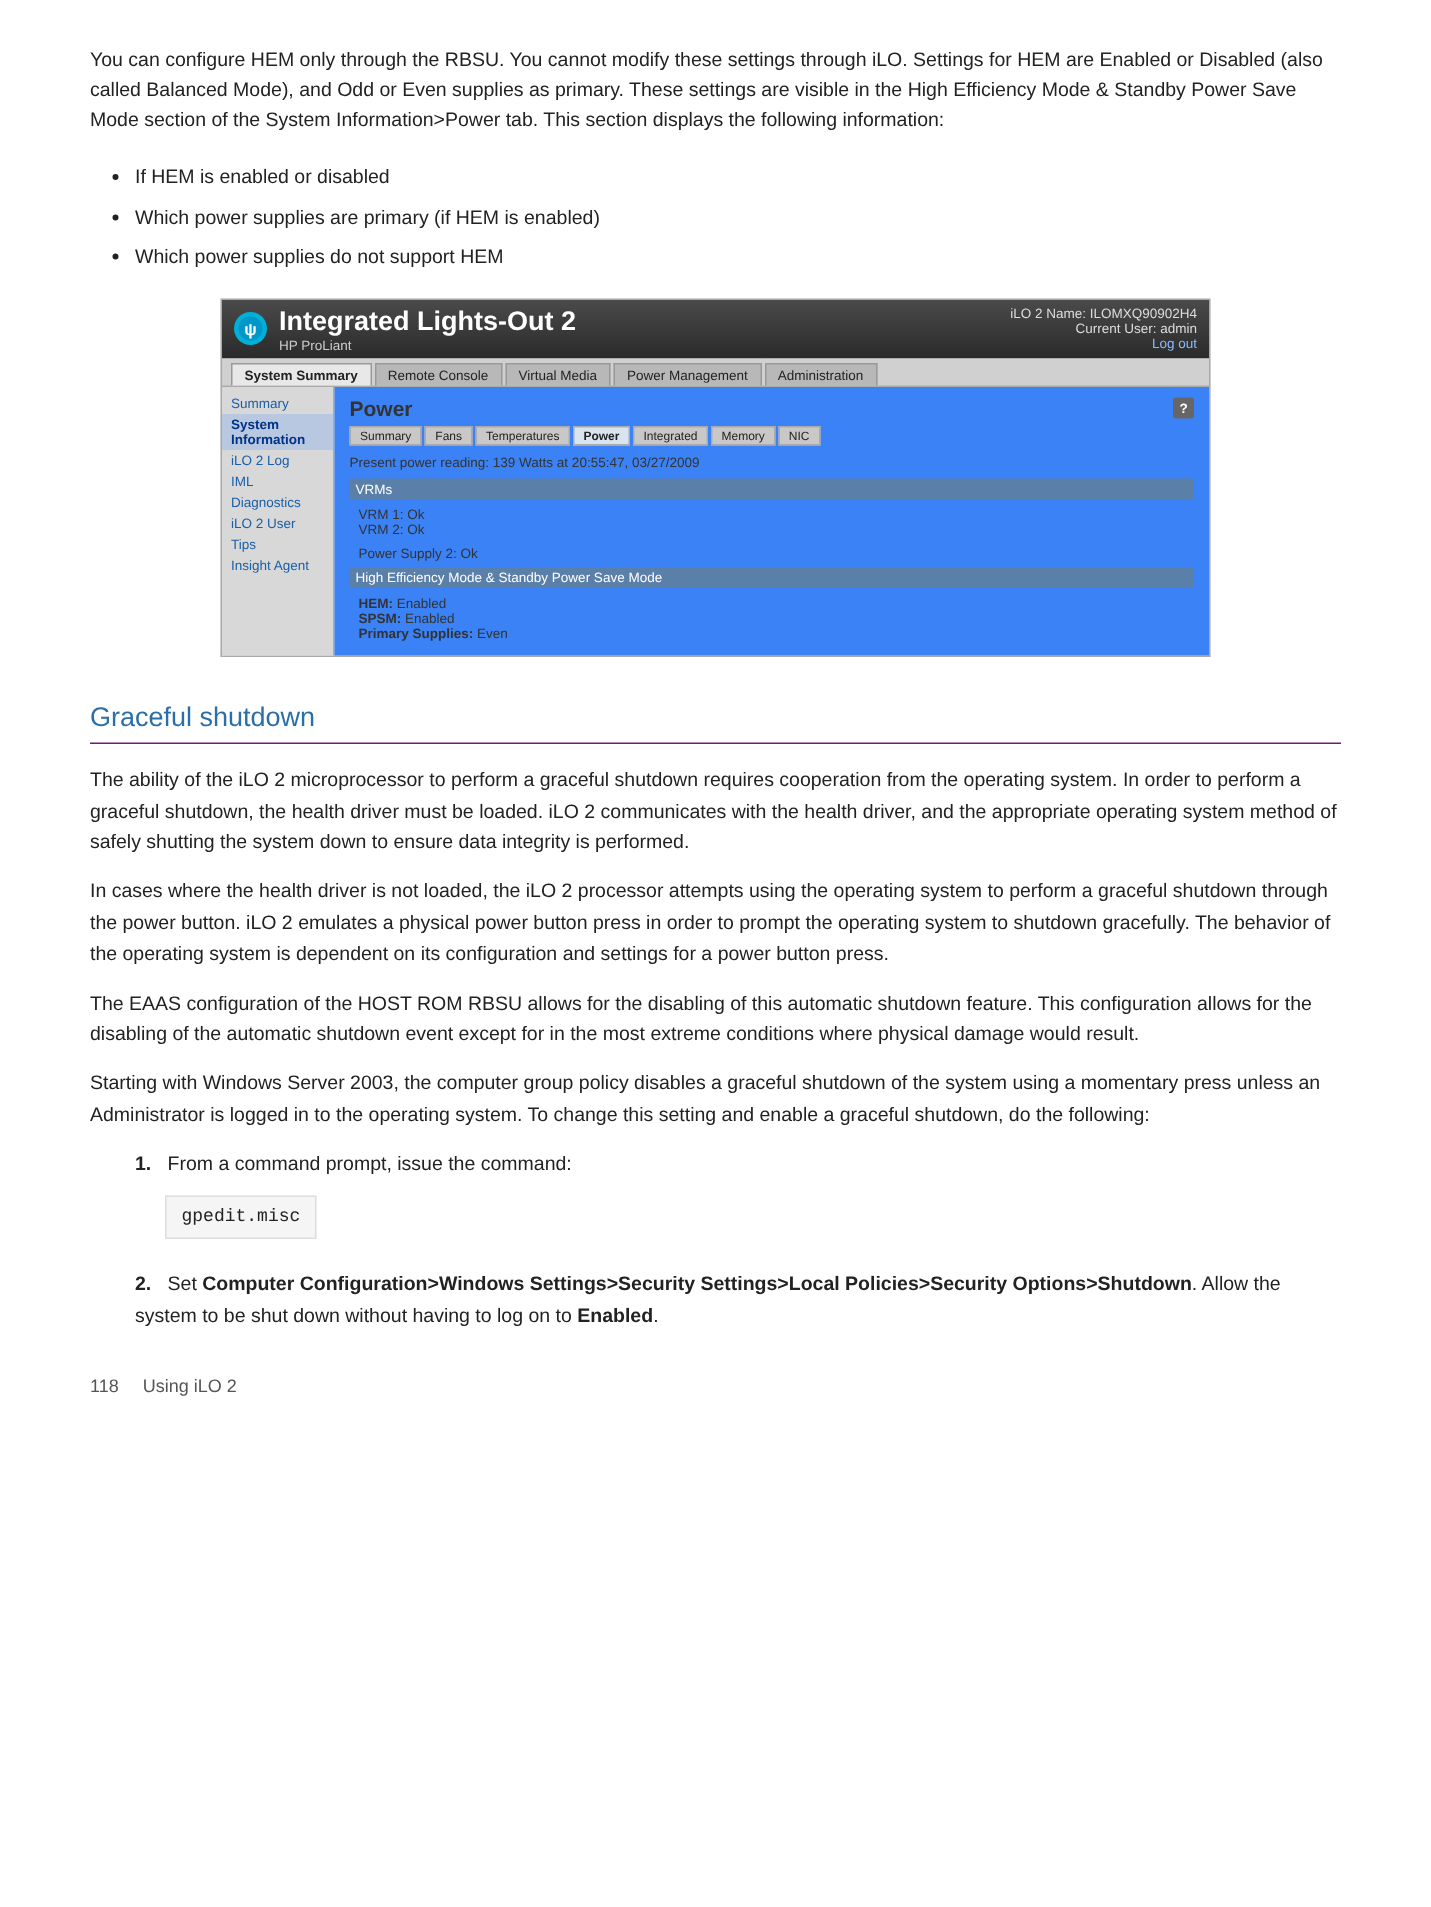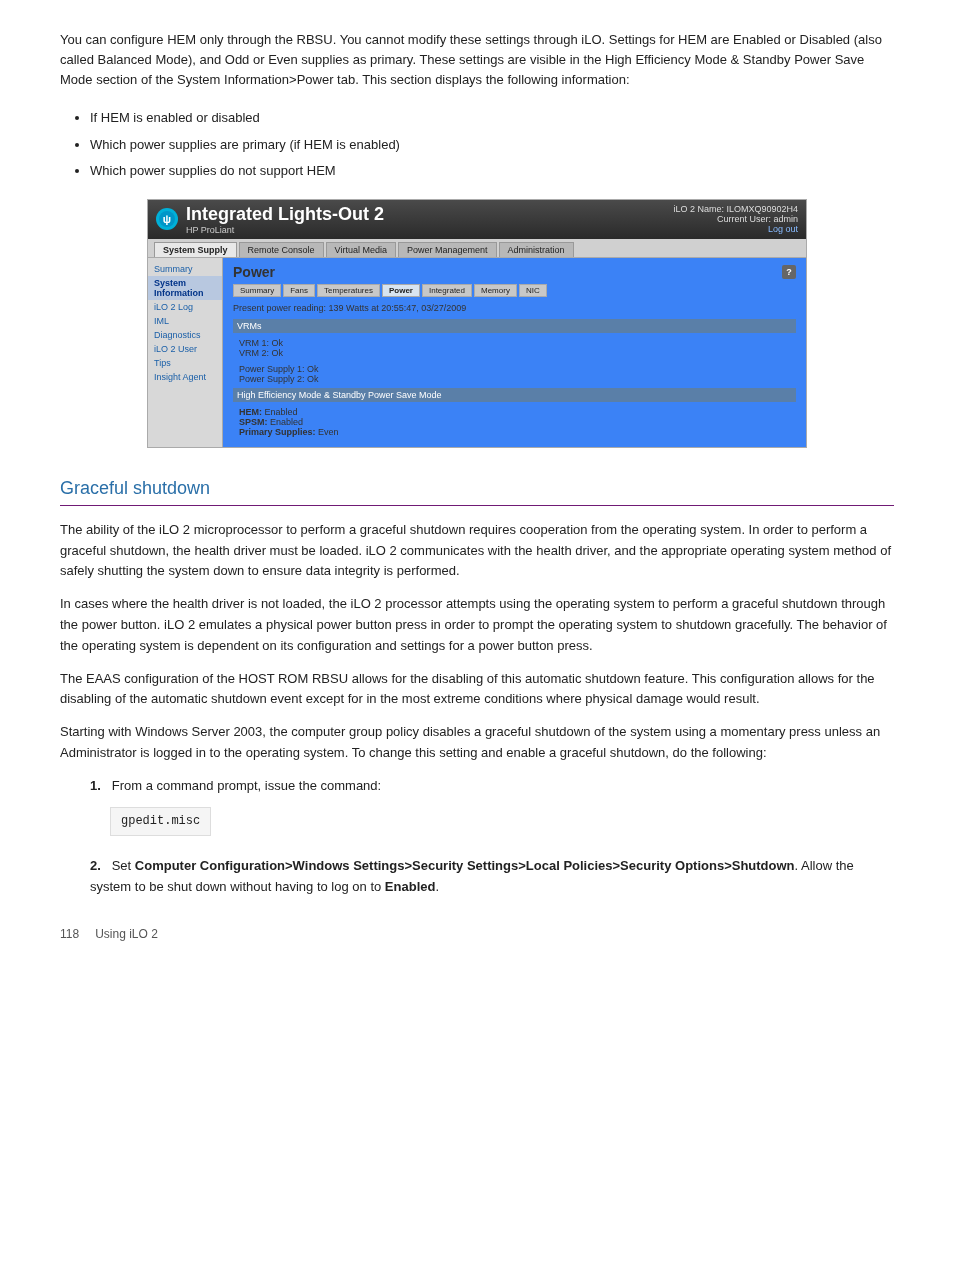--- a/index.html
+++ b/index.html
@@ -255,21 +255,21 @@
       </div>
     </div>
     <div class="ilo-header-right">
       <div>iLO 2 Name: ILOMXQ90902H4</div>
       <div>Current User: admin</div>
       <div style="color:#88bbff;cursor:pointer;">Log out</div>
     </div>
   </div>
 
   <div class="ilo-nav">
-    <div class="ilo-nav-tab active">System Supply</div>
+    <div class="ilo-nav-tab active">System Summary</div>
     <div class="ilo-nav-tab">Remote Console</div>
     <div class="ilo-nav-tab">Virtual Media</div>
     <div class="ilo-nav-tab">Power Management</div>
     <div class="ilo-nav-tab">Administration</div>
   </div>
 
   <div class="ilo-body">
 
     <div class="ilo-sidebar">
       <div class="ilo-sidebar-item">Summary</div>
@@ -300,21 +300,20 @@
 
       <div class="ilo-reading">Present power reading: 139 Watts at 20:55:47, 03/27/2009</div>
 
       <div class="ilo-section-header">VRMs</div>
       <div class="ilo-section-content">
         <div>VRM 1: Ok</div>
         <div>VRM 2: Ok</div>
       </div>
 
       <div class="ilo-section-content">
-        <div>Power Supply 1: Ok</div>
         <div>Power Supply 2: Ok</div>
       </div>
 
       <div class="ilo-section-header">High Efficiency Mode &amp; Standby Power Save Mode</div>
       <div class="ilo-section-content">
         <div>
           <span class="bold">HEM:</span>
           <span> Enabled</span>
         </div>
         <div>

